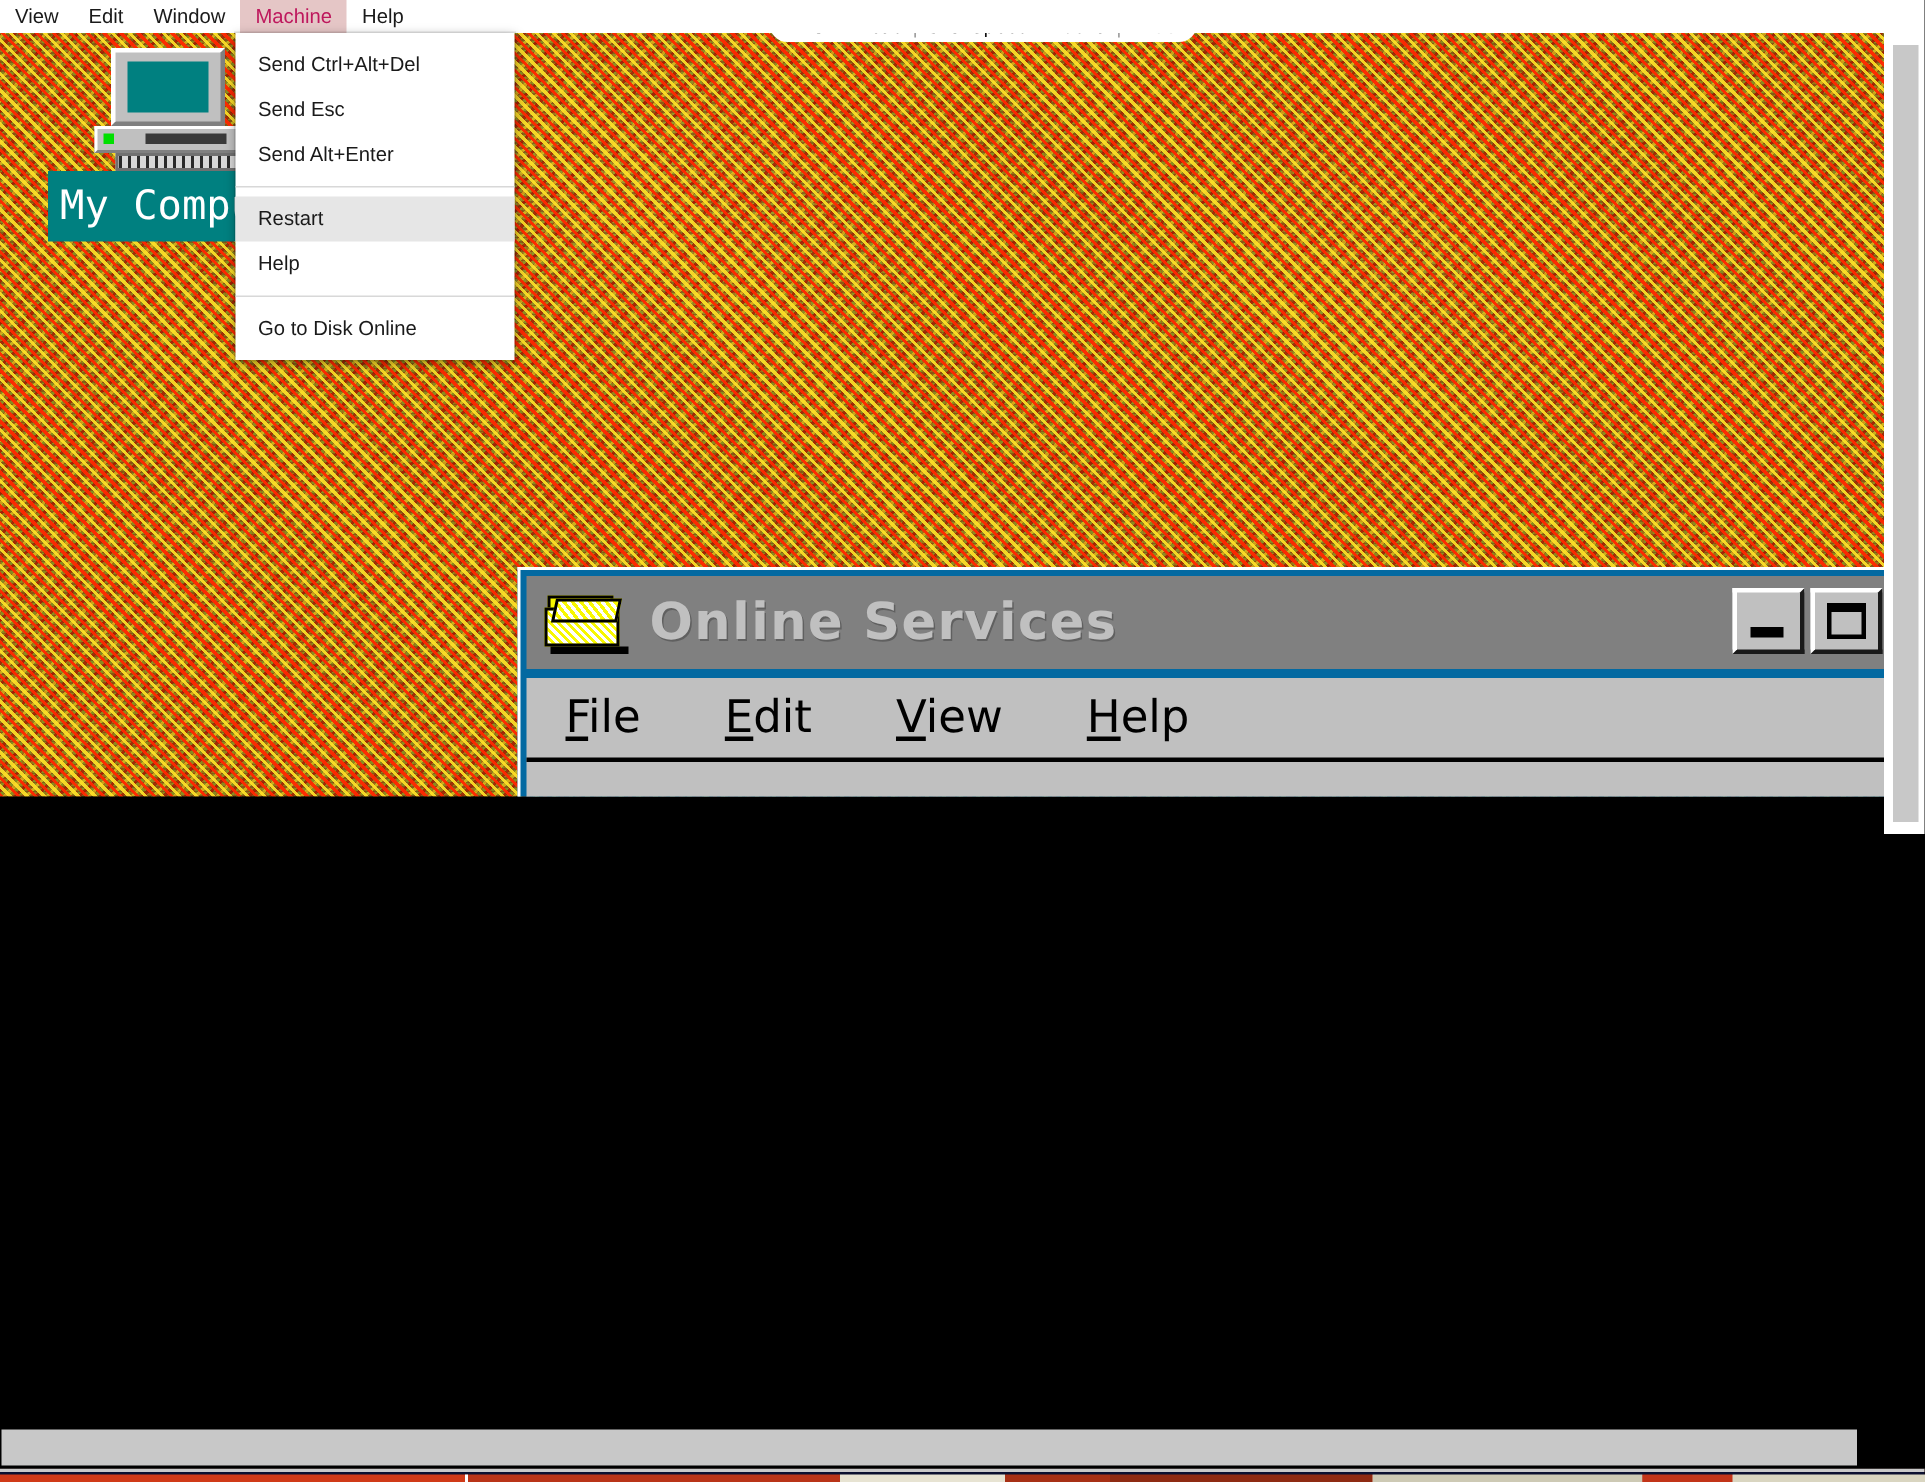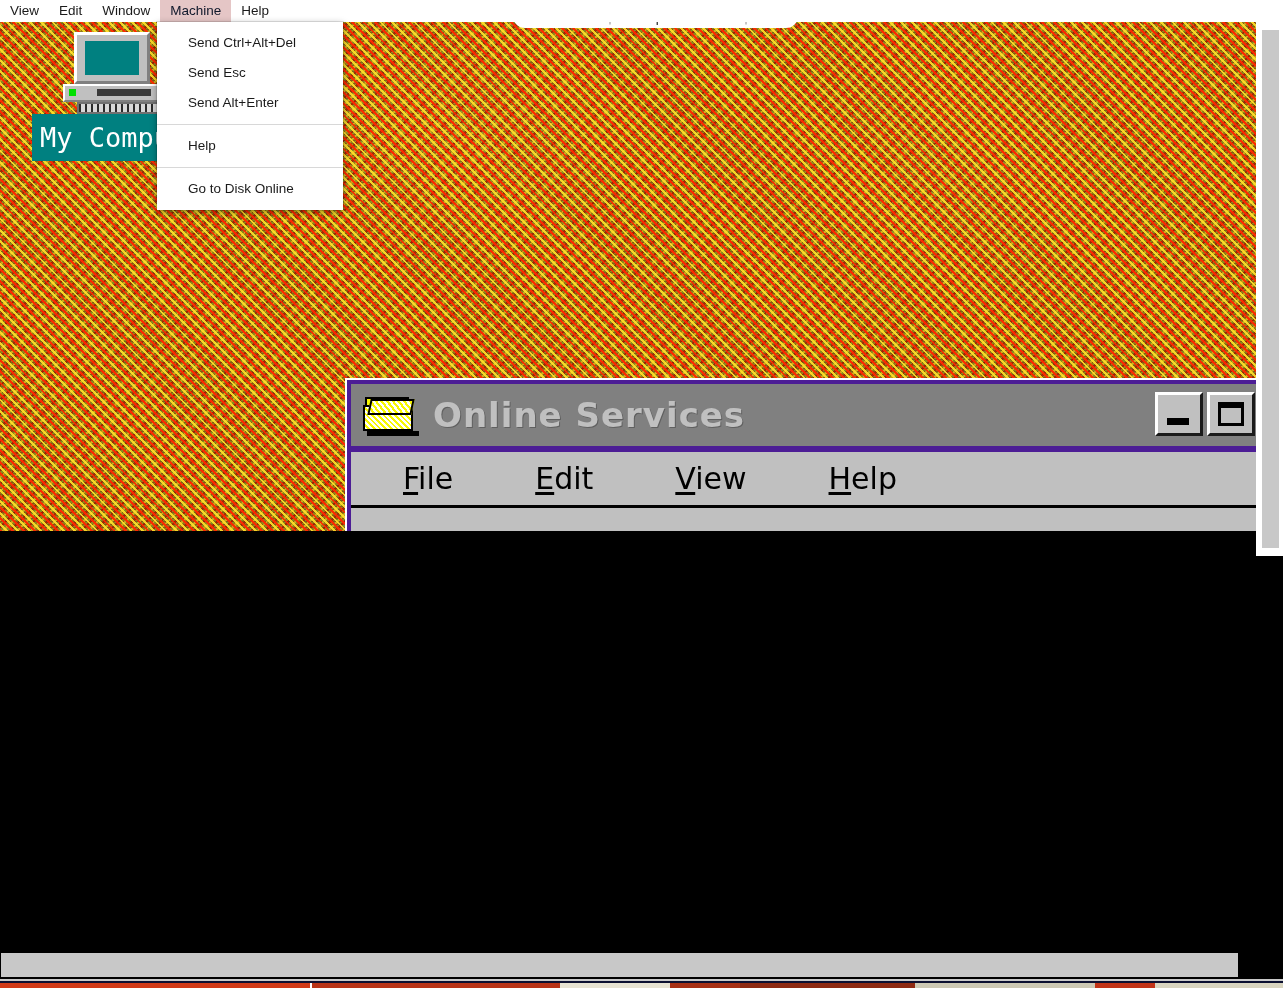--- a/index.html
+++ b/index.html
@@ -21,21 +21,21 @@
     z-index: 40;
     font-size: 13.5px;
     color: #1a1a1a;
     user-select: none;
   }
   #appbar .mi {
     padding: 3px 10px 4px 10px;
     line-height: 15px;
     white-space: nowrap;
   }
-  #appbar .mi.active { background: #e5c6c6; color: #0f172a; }
+  #appbar .mi.active { background: #e5c6c6; color: #be185d; }
 
   
   #vm {
     position: absolute;
     left: 0; top: 22px;
     width: 1256px; height: 509px;
     overflow: hidden;
     z-index: 5;
   }
   
@@ -129,21 +129,21 @@
     padding-bottom: 3px;
   }
   #statusbubble .dim { color: #b3b3b3; }
   #statusbubble .sep { color: #999; padding: 0 4px; }
 
   
   #win {
     position: absolute;
     left: 345px; top: 378px;
     width: 920px; height: 200px;
-    background: #4c1d95;
+    background: #0369a1;
     border-top: 2px solid #ffffff;
     border-left: 2px solid #ffffff;
     border-right: 2px solid #3a3a3a;
     border-bottom: 2px solid #3a3a3a;
     z-index: 10;
     overflow: hidden;
   }
   #wintitle {
     position: relative;
     height: 62px;
@@ -192,42 +192,41 @@
     background: #c0c0c0;
     border-bottom: 3px solid #000;
     padding-left: 26px;
   }
   #winmenu .wm {
     font-family: "DejaVu Sans", sans-serif;
     font-size: 30px;
     color: #000;
     margin-right: 56px;
     white-space: nowrap;
-    margin-left: 26px;
   }
   #winmenu .wm u { text-decoration: underline; text-underline-offset: 3px; }
   #winclient { background: #c0c0c0; height: 70px; margin: 0 4px; }
 
   
   #dropdown {
     position: absolute;
     left: 157px; top: 22px;
     width: 186px;
     background: #ffffff;
     box-shadow: 0 2px 7px rgba(0,0,0,.38), 0 0 0 1px rgba(0,0,0,.10);
     z-index: 60;
     padding: 6px 0 6px 0;
     font-size: 13.5px;
     color: #1a1a1a;
     user-select: none;
   }
   #dropdown .dmi {
     height: 30px;
     line-height: 30px;
-    padding-left: 31px;
+    padding-left: 15px;
     white-space: nowrap;
   }
   #dropdown .dmi.hl { background: #e6e6e6; }
   #dropdown .dsep { height: 1px; background: #d8d8d8; margin: 6px 0 6px 0; }
 
   
   #vscroll {
     position: absolute; right: 0; top: 22px;
     width: 27px; height: 534px;
     background: #ffffff;
@@ -323,20 +322,21 @@
   <span>CPU Speed: 20679</span>
   <span class="sep">|</span>
   <span class="dim">Hide</span>
 </div>
 
 <div id="dropdown">
   <div class="dmi">Send Ctrl+Alt+Del</div>
   <div class="dmi">Send Esc</div>
   <div class="dmi">Send Alt+Enter</div>
   <div class="dsep"></div>
+  <div class="dmi hl">Restart</div>
   <div class="dmi">Help</div>
   <div class="dsep"></div>
   <div class="dmi">Go to Disk Online</div>
 </div>
 
 <div id="vscroll">
   <div id="vthumb"></div>
 </div>
 <div id="hscroll">
   <div id="hthumb"></div>

